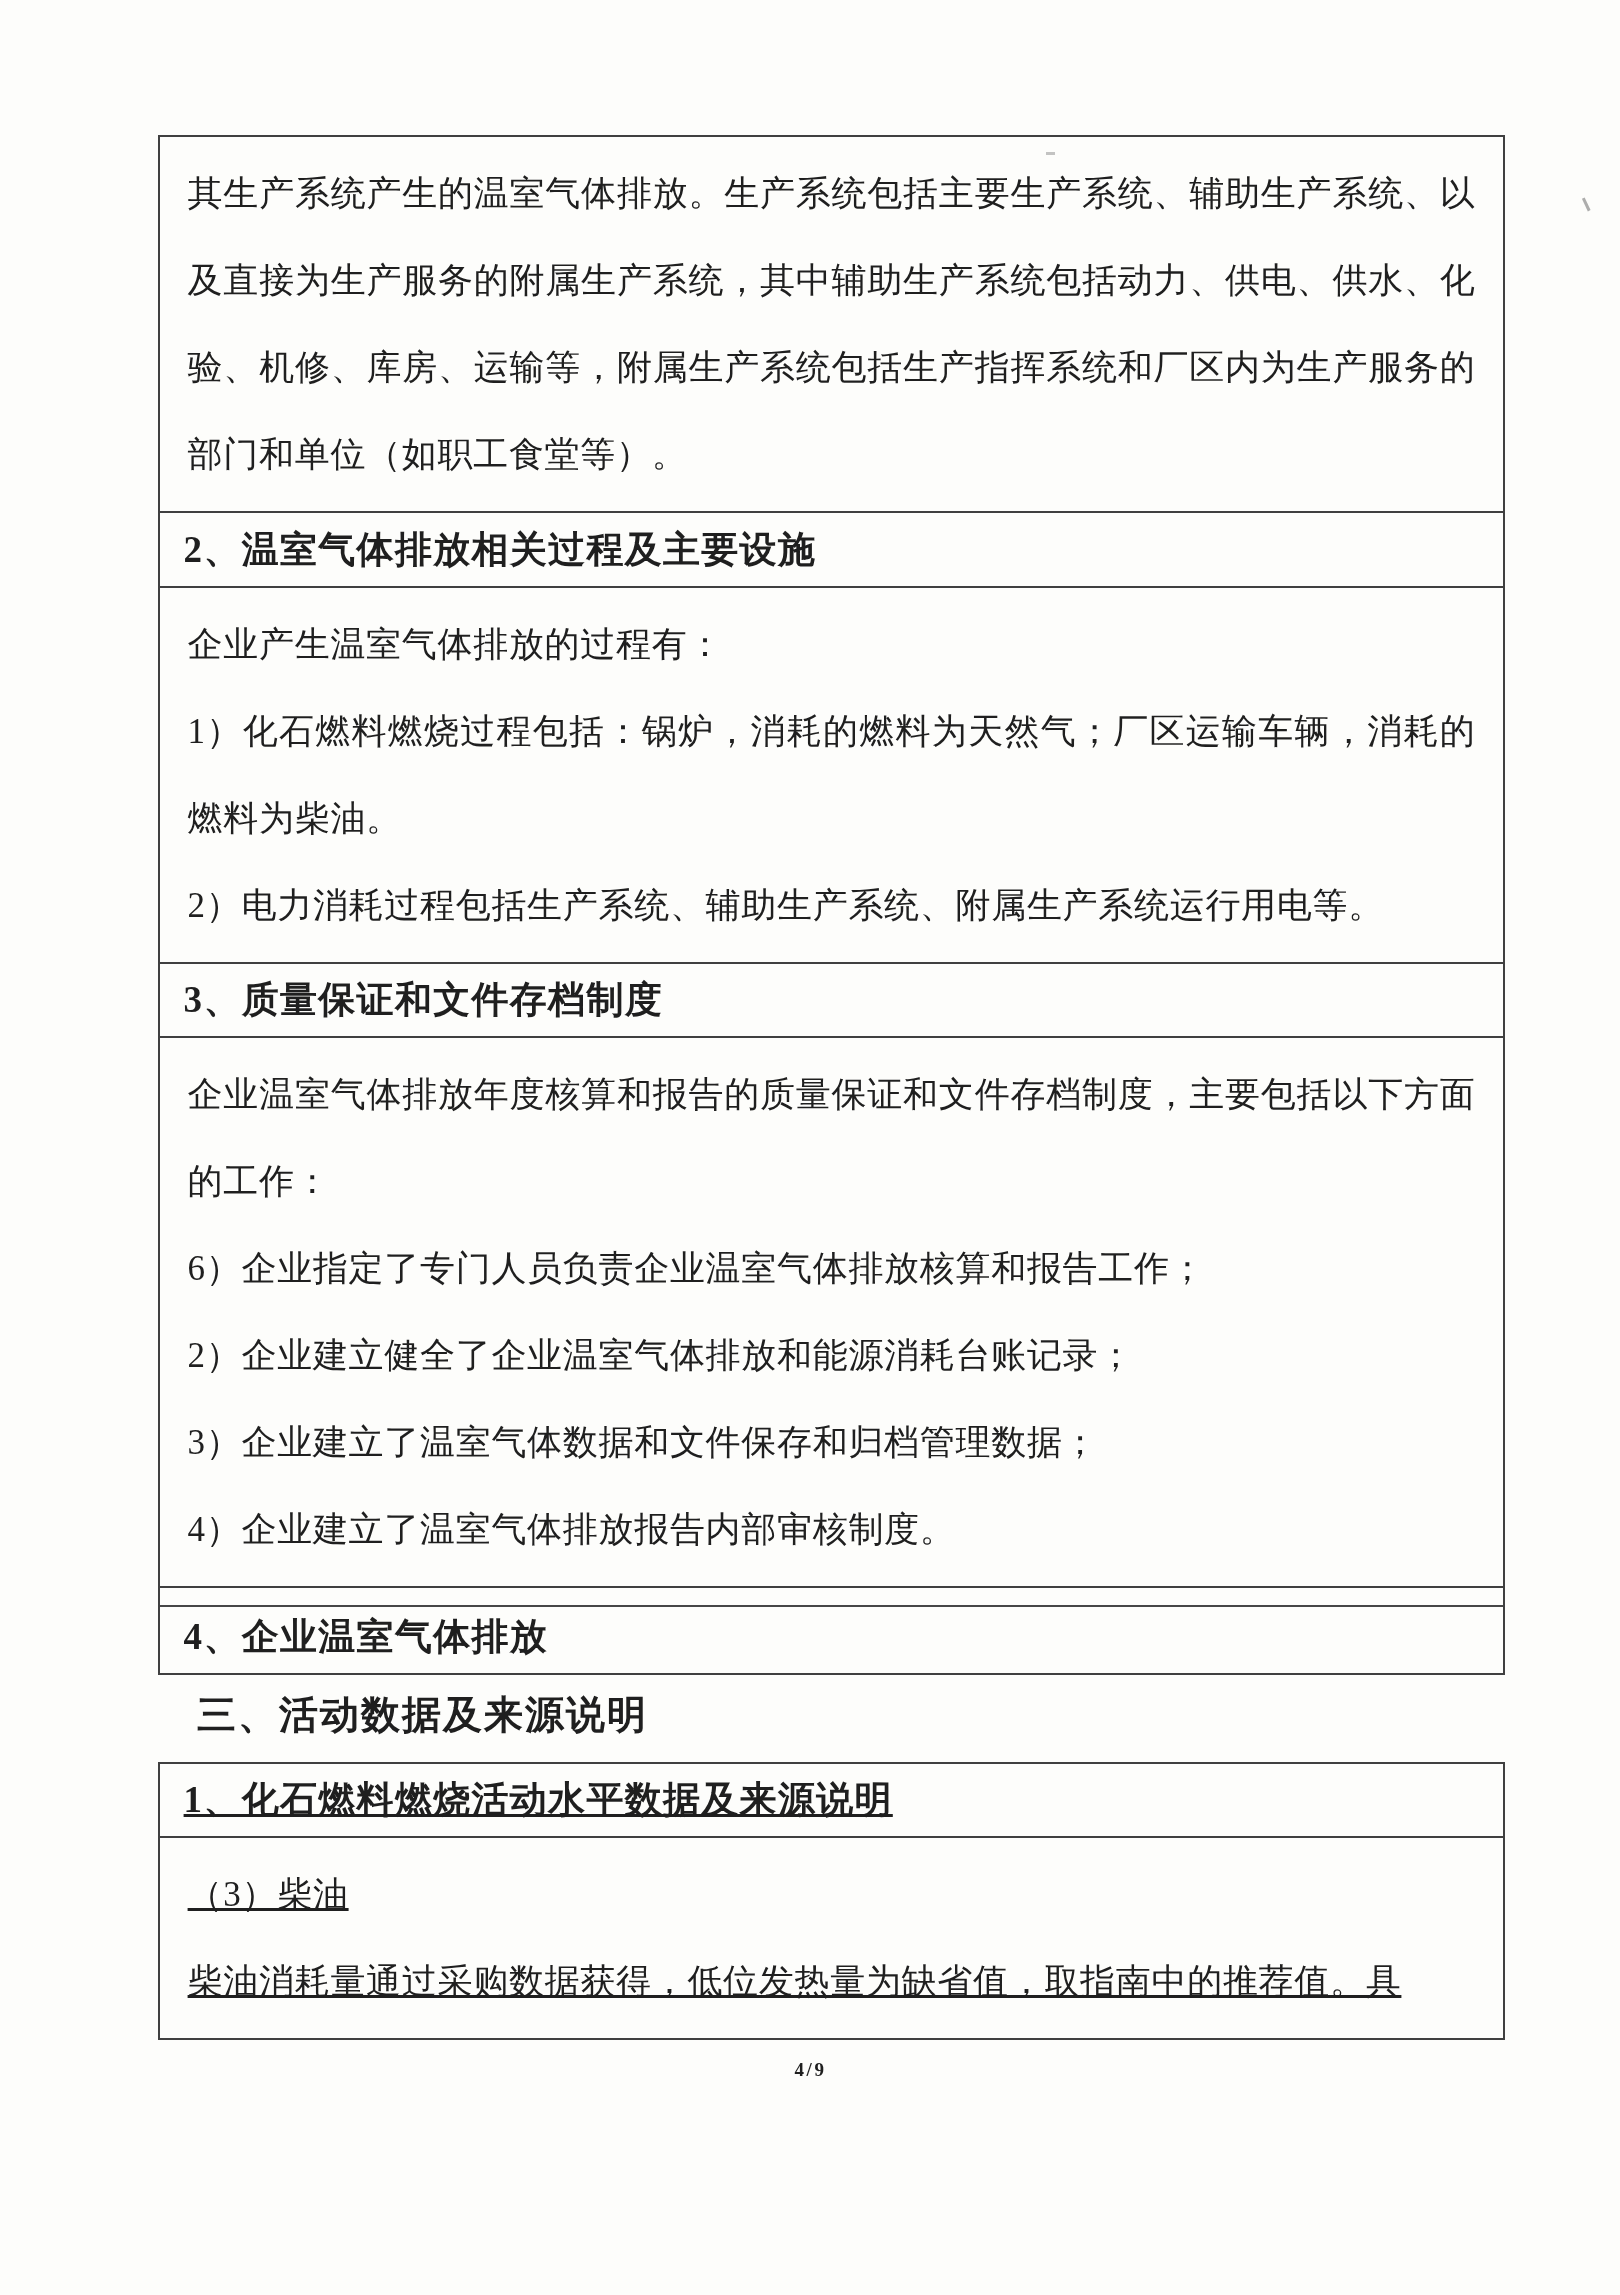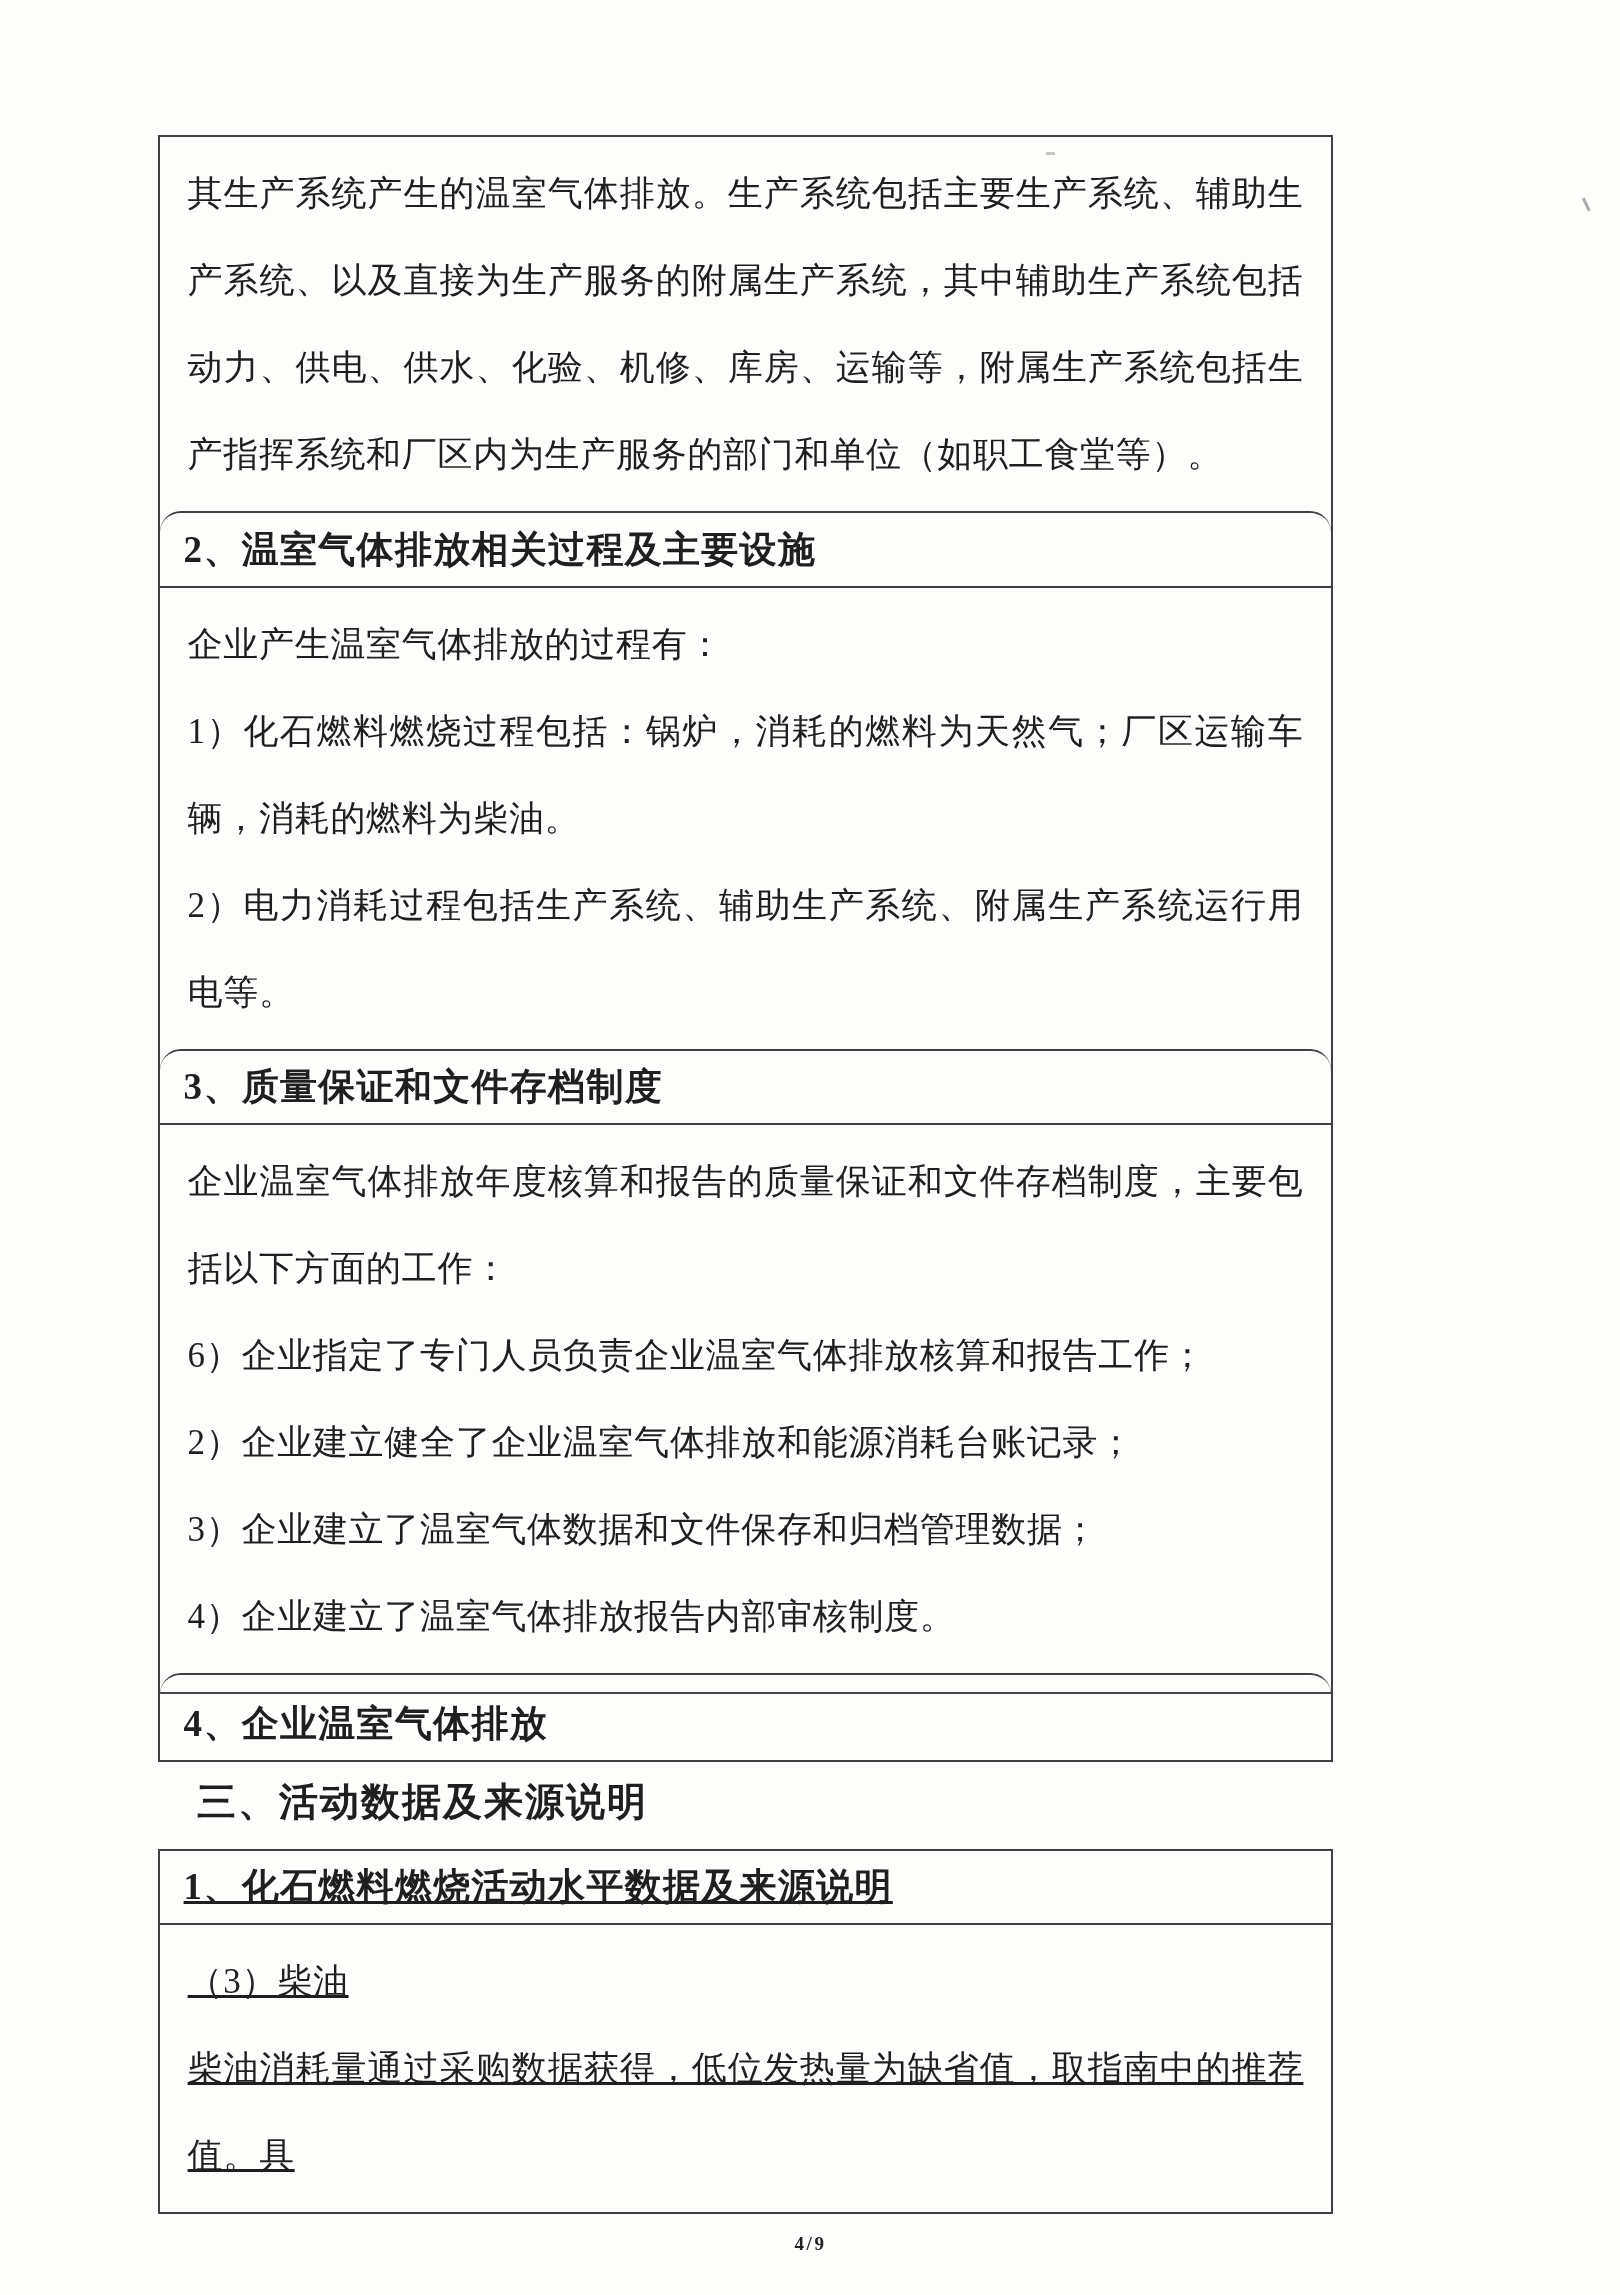--- a/index.html
+++ b/index.html
@@ -17,21 +17,21 @@
   }
   .scan-mark {
     position: absolute;
     background: #8a8a8a;
   }
   .mark-a { right: 27.6px; top: 68px; width: 14.4px; height: 3.3px; transform: rotate(65deg); opacity:.7; }
   .mark-b { left: 1046px; top: 17px; width: 9.2px; height: 2.6px; opacity:.5; }
 
   .doc-table {
     margin-left: 158px;
-    width: 1175px;
+    width: 1347px;
     border: 2px solid #404040;
     box-sizing: border-box;
     background: #fdfdfb;
   }
   .table-1 { margin-top: 135px; }
   .table-2 { margin-top: 12px; text-decoration: underline; }
 
   .row {
     box-sizing: border-box;
     padding: 13px 27.6px;
@@ -41,21 +41,20 @@
   .body-row p {
     margin: 0;
     font-size: 35px;
     line-height: 87px;
     letter-spacing: 0.7px;
     text-align: justify;
     text-justify: inter-character;
   }
   .header-row {
     padding: 15.8px 23.6px;
-    border-radius: 21px;
   }
   .header-row .hdr {
     margin: 0;
     font-size: 37px;
     font-weight: 700;
     letter-spacing: 1.3px;
     line-height: 41px;
   }
   
   .double-rule::before {

